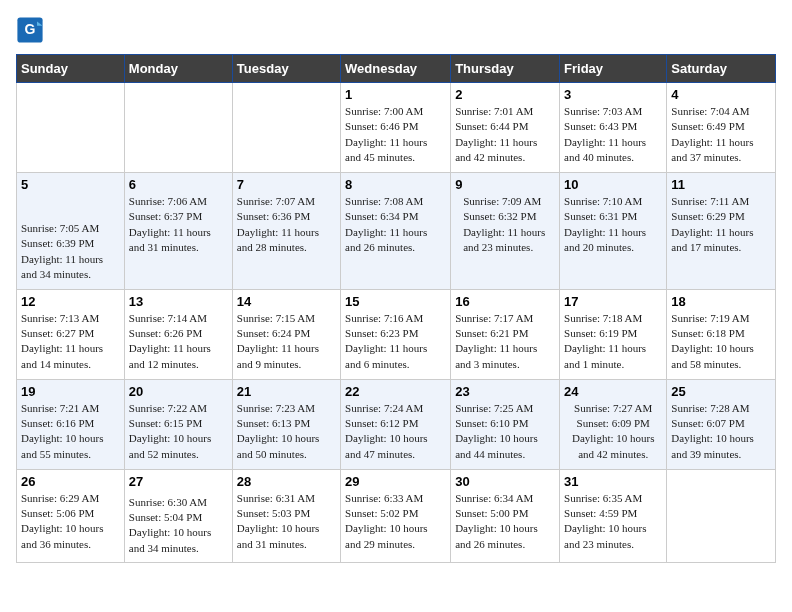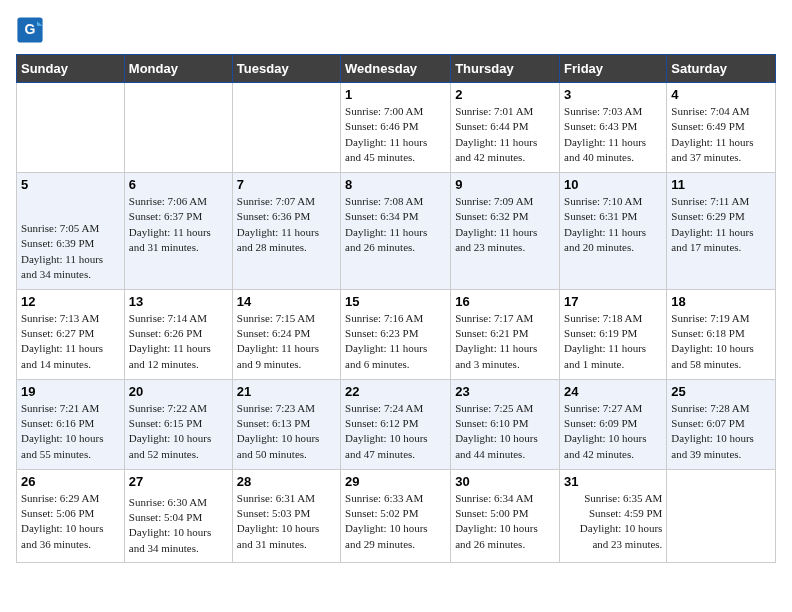--- a/index.html
+++ b/index.html
@@ -181,21 +181,21 @@
         </td>
         <td>
           <span class="day-num">8</span>
           <div class="day-info" style="white-space: pre-line;">Sunrise: 7:08 AM
 Sunset: 6:34 PM
 Daylight: 11 hours
 and 26 minutes.</div>
         </td>
         <td>
           <span class="day-num">9</span>
-          <div class="day-info" style="white-space: pre-line;">Sunrise: 7:09 AM
+          <div class="day-info" style="white-space: pre-line; margin-left: 8px;">Sunrise: 7:09 AM
 Sunset: 6:32 PM
 Daylight: 11 hours
 and 23 minutes.</div>
         </td>
         <td>
           <span class="day-num">10</span>
           <div class="day-info" style="white-space: pre-line;">Sunrise: 7:10 AM
 Sunset: 6:31 PM
 Daylight: 11 hours
 and 20 minutes.</div>
@@ -290,21 +290,21 @@
         </td>
         <td>
           <span class="day-num">23</span>
           <div class="day-info" style="white-space: pre-line;">Sunrise: 7:25 AM
 Sunset: 6:10 PM
 Daylight: 10 hours
 and 44 minutes.</div>
         </td>
         <td>
           <span class="day-num">24</span>
-          <div class="day-info" style="white-space: pre-line;">Sunrise: 7:27 AM
+          <div class="day-info" style="white-space: pre-line; text-align: center;">Sunrise: 7:27 AM
 Sunset: 6:09 PM
 Daylight: 10 hours
 and 42 minutes.</div>
         </td>
         <td>
           <span class="day-num">25</span>
           <div class="day-info" style="white-space: pre-line;">Sunrise: 7:28 AM
 Sunset: 6:07 PM
 Daylight: 10 hours
 and 39 minutes.</div>
@@ -341,21 +341,21 @@
         </td>
         <td>
           <span class="day-num">30</span>
           <div class="day-info" style="white-space: pre-line;">Sunrise: 6:34 AM
 Sunset: 5:00 PM
 Daylight: 10 hours
 and 26 minutes.</div>
         </td>
         <td>
           <span class="day-num">31</span>
-          <div class="day-info" style="white-space: pre-line; text-align: right;">Sunrise: 6:35 AM
+          <div class="day-info" style="white-space: pre-line;">Sunrise: 6:35 AM
 Sunset: 4:59 PM
 Daylight: 10 hours
 and 23 minutes.</div>
         </td>
         <td></td>
       </tr>
     </tbody>
 </table>
 
 </body></html>

